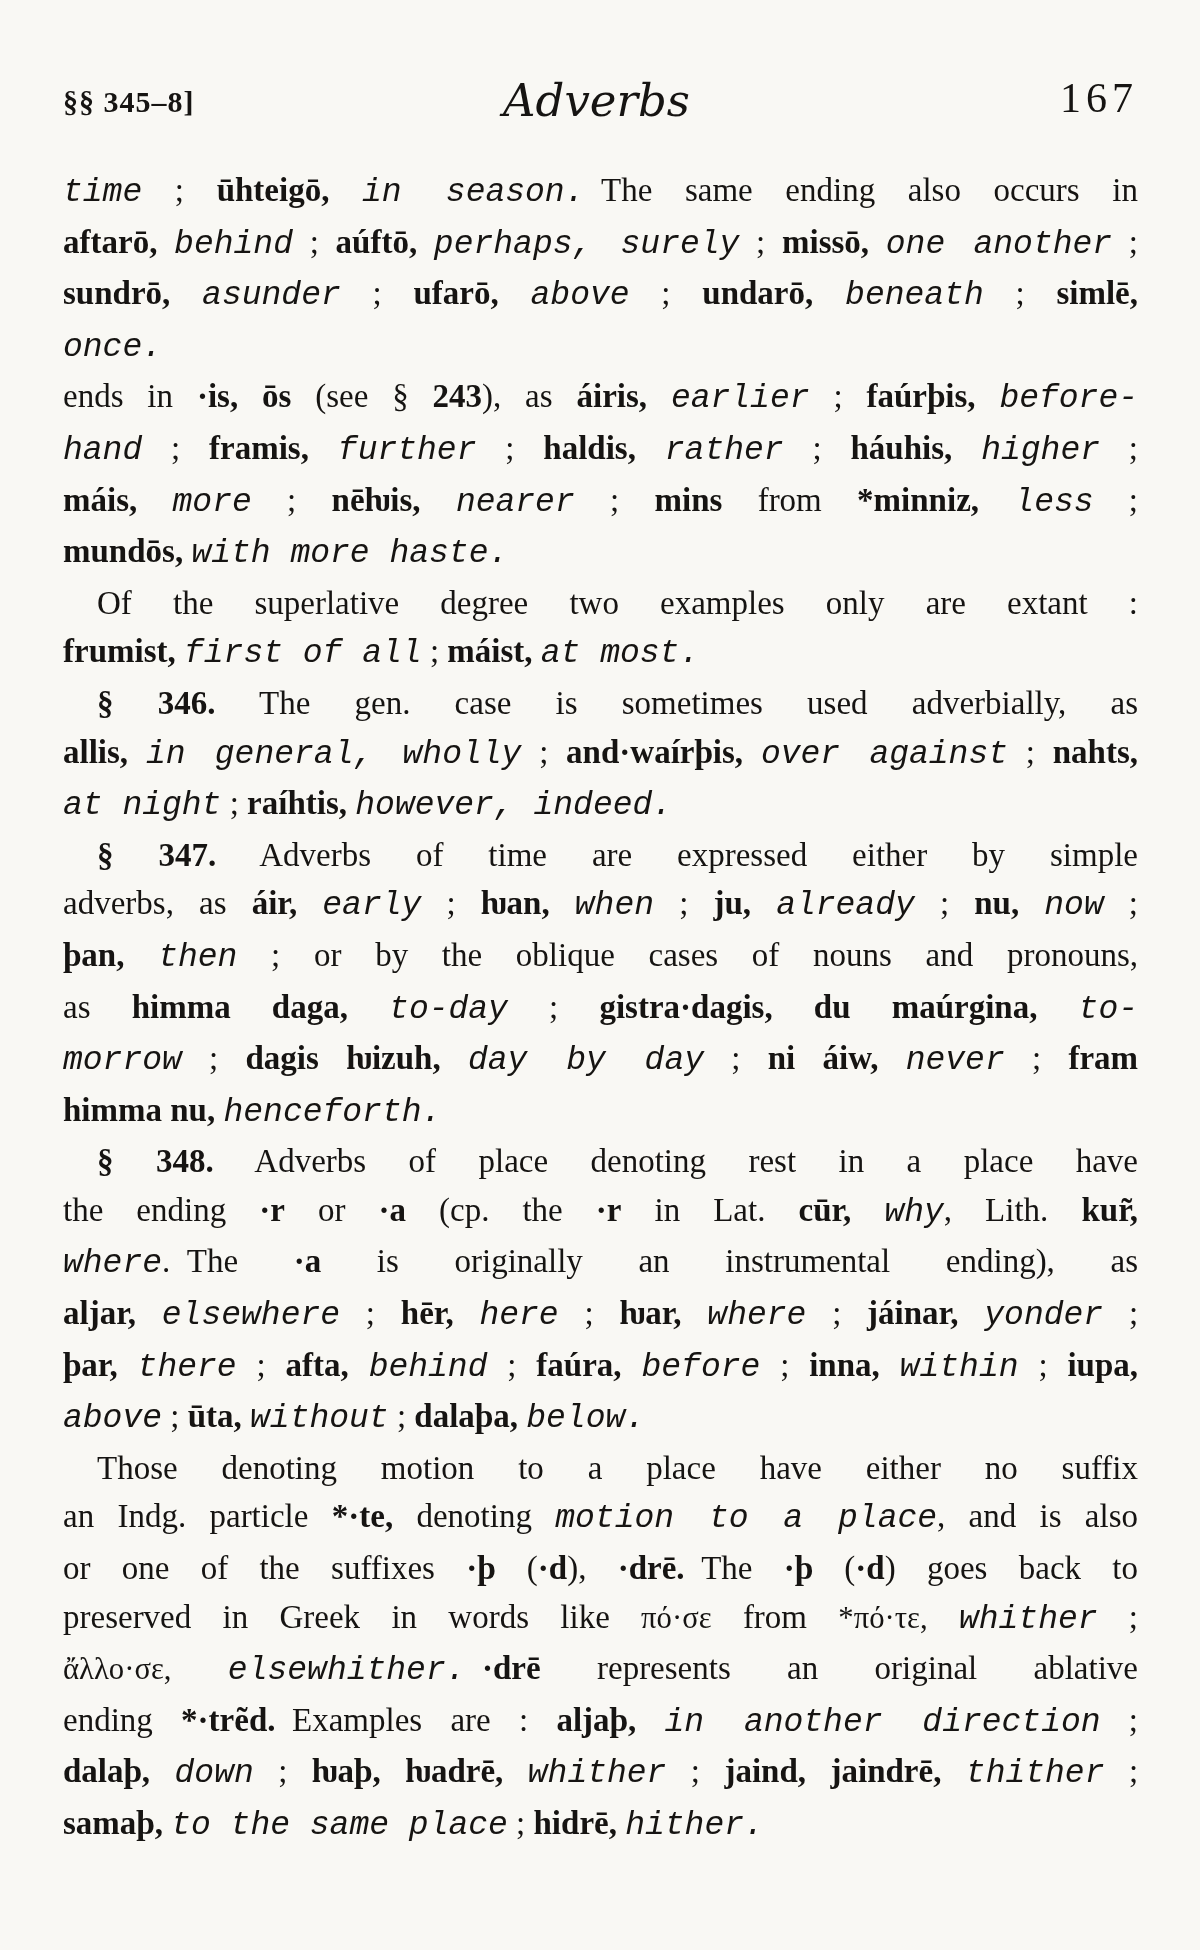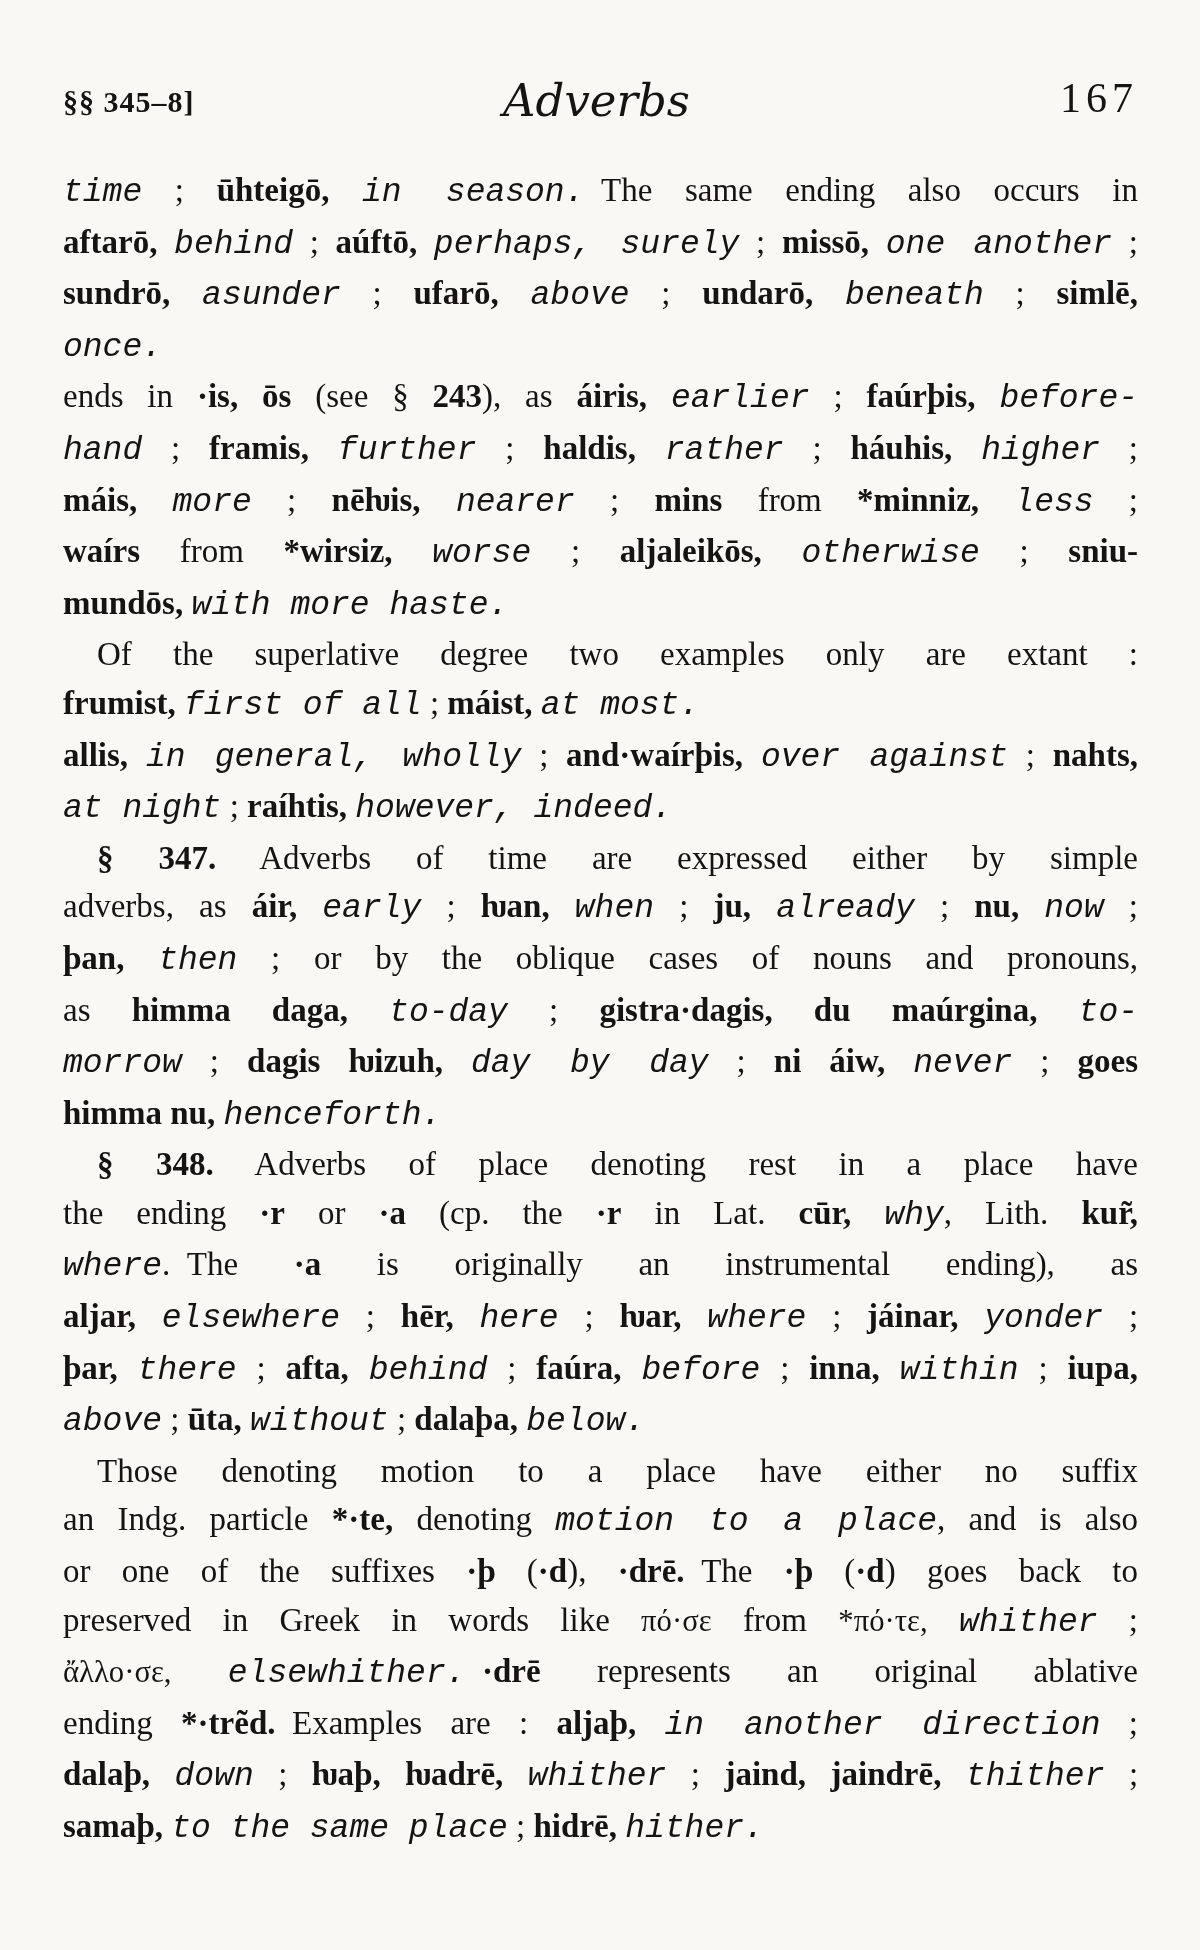--- a/index.html
+++ b/index.html
@@ -64,31 +64,31 @@
     <span class="hdr-right">167</span>
   </div>
   <div class="page-body">
       <div class="line"><span class="s-i">time</span><span class="s-r"> ; </span><span class="s-b">ūhteigō,</span><span class="s-r"> </span><span class="s-i">in season.</span><span class="s-r"> The same ending also occurs in</span></div>
       <div class="line"><span class="s-b">aftarō,</span><span class="s-r"> </span><span class="s-i">behind</span><span class="s-r"> ; </span><span class="s-b">aúftō,</span><span class="s-r"> </span><span class="s-i">perhaps, surely</span><span class="s-r"> ; </span><span class="s-b">missō,</span><span class="s-r"> </span><span class="s-i">one another</span><span class="s-r"> ;</span></div>
       <div class="line"><span class="s-b">sundrō,</span><span class="s-r"> </span><span class="s-i">asunder</span><span class="s-r"> ; </span><span class="s-b">ufarō,</span><span class="s-r"> </span><span class="s-i">above</span><span class="s-r"> ; </span><span class="s-b">undarō,</span><span class="s-r"> </span><span class="s-i">beneath</span><span class="s-r"> ; </span><span class="s-b">simlē,</span></div>
       <div class="line last"><span class="s-i">once.</span></div>
       <div class="line"><span class="s-r">ends in </span><span class="s-b">·is, ōs</span><span class="s-r"> (see § </span><span class="s-b">243</span><span class="s-r">), as </span><span class="s-b">áiris,</span><span class="s-r"> </span><span class="s-i">earlier</span><span class="s-r"> ; </span><span class="s-b">faúrþis,</span><span class="s-r"> </span><span class="s-i">before-</span></div>
       <div class="line"><span class="s-i">hand</span><span class="s-r"> ; </span><span class="s-b">framis,</span><span class="s-r"> </span><span class="s-i">further</span><span class="s-r"> ; </span><span class="s-b">haldis,</span><span class="s-r"> </span><span class="s-i">rather</span><span class="s-r"> ; </span><span class="s-b">háuhis,</span><span class="s-r"> </span><span class="s-i">higher</span><span class="s-r"> ;</span></div>
       <div class="line"><span class="s-b">máis,</span><span class="s-r"> </span><span class="s-i">more</span><span class="s-r"> ; </span><span class="s-b">nēƕis,</span><span class="s-r"> </span><span class="s-i">nearer</span><span class="s-r"> ; </span><span class="s-b">mins</span><span class="s-r"> from </span><span class="s-b">*minniz,</span><span class="s-r"> </span><span class="s-i">less</span><span class="s-r"> ;</span></div>
-      <div class="line"><span class="s-b">waírs</span><span class="s-r"> from </span><span class="s-b">*wirsiz,</span><span class="s-r"> </span><span class="s-i">worse</span><span class="s-r"> ; </span><span class="s-b">aljaleikōs,</span><span class="s-r"> </span><span class="s-i">otherwise</span><span class="s-r"> ; </span><span class="s-b">sniu-</span></div>
       <div class="line last"><span class="s-b">mundōs,</span><span class="s-r"> </span><span class="s-i">with more haste.</span></div>
       <div class="line indent"><span class="s-r">Of the superlative degree two examples only are extant :</span></div>
       <div class="line last"><span class="s-b">frumist,</span><span class="s-r"> </span><span class="s-i">first of all</span><span class="s-r"> ; </span><span class="s-b">máist,</span><span class="s-r"> </span><span class="s-i">at most.</span></div>
+      <div class="line indent"><span class="s-b">§ 346.</span><span class="s-r"> The gen. case is sometimes used adverbially, as</span></div>
       <div class="line"><span class="s-b">allis,</span><span class="s-r"> </span><span class="s-i">in general, wholly</span><span class="s-r"> ; </span><span class="s-b">and·waírþis,</span><span class="s-r"> </span><span class="s-i">over against</span><span class="s-r"> ; </span><span class="s-b">nahts,</span></div>
       <div class="line last"><span class="s-i">at night</span><span class="s-r"> ; </span><span class="s-b">raíhtis,</span><span class="s-r"> </span><span class="s-i">however, indeed.</span></div>
       <div class="line indent"><span class="s-b">§ 347.</span><span class="s-r"> Adverbs of time are expressed either by simple</span></div>
       <div class="line"><span class="s-r">adverbs, as </span><span class="s-b">áir,</span><span class="s-r"> </span><span class="s-i">early</span><span class="s-r"> ; </span><span class="s-b">ƕan,</span><span class="s-r"> </span><span class="s-i">when</span><span class="s-r"> ; </span><span class="s-b">ju,</span><span class="s-r"> </span><span class="s-i">already</span><span class="s-r"> ; </span><span class="s-b">nu,</span><span class="s-r"> </span><span class="s-i">now</span><span class="s-r"> ;</span></div>
       <div class="line"><span class="s-b">þan,</span><span class="s-r"> </span><span class="s-i">then</span><span class="s-r"> ; or by the oblique cases of nouns and pronouns,</span></div>
       <div class="line"><span class="s-r">as </span><span class="s-b">himma daga,</span><span class="s-r"> </span><span class="s-i">to-day</span><span class="s-r"> ; </span><span class="s-b">gistra·dagis, du maúrgina,</span><span class="s-r"> </span><span class="s-i">to-</span></div>
-      <div class="line"><span class="s-i">morrow</span><span class="s-r"> ; </span><span class="s-b">dagis ƕizuh,</span><span class="s-r"> </span><span class="s-i">day by day</span><span class="s-r"> ; </span><span class="s-b">ni áiw,</span><span class="s-r"> </span><span class="s-i">never</span><span class="s-r"> ; </span><span class="s-b">goes</span></div>
+      <div class="line"><span class="s-i">morrow</span><span class="s-r"> ; </span><span class="s-b">dagis ƕizuh,</span><span class="s-r"> </span><span class="s-i">day by day</span><span class="s-r"> ; </span><span class="s-b">ni áiw,</span><span class="s-r"> </span><span class="s-i">never</span><span class="s-r"> ; </span><span class="s-b">fram</span></div>
       <div class="line last"><span class="s-b">himma nu,</span><span class="s-r"> </span><span class="s-i">henceforth.</span></div>
       <div class="line indent"><span class="s-b">§ 348.</span><span class="s-r"> Adverbs of place denoting rest in a place have</span></div>
       <div class="line"><span class="s-r">the ending </span><span class="s-b">·r</span><span class="s-r"> or </span><span class="s-b">·a</span><span class="s-r"> (cp. the </span><span class="s-b">·r</span><span class="s-r"> in Lat. </span><span class="s-b">cūr,</span><span class="s-r"> </span><span class="s-i">why</span><span class="s-r">, Lith. </span><span class="s-b">kur̃,</span></div>
       <div class="line"><span class="s-i">where</span><span class="s-r">. The </span><span class="s-b">·a</span><span class="s-r"> is originally an instrumental ending), as</span></div>
       <div class="line"><span class="s-b">aljar,</span><span class="s-r"> </span><span class="s-i">elsewhere</span><span class="s-r"> ; </span><span class="s-b">hēr,</span><span class="s-r"> </span><span class="s-i">here</span><span class="s-r"> ; </span><span class="s-b">ƕar,</span><span class="s-r"> </span><span class="s-i">where</span><span class="s-r"> ; </span><span class="s-b">jáinar,</span><span class="s-r"> </span><span class="s-i">yonder</span><span class="s-r"> ;</span></div>
       <div class="line"><span class="s-b">þar,</span><span class="s-r"> </span><span class="s-i">there</span><span class="s-r"> ; </span><span class="s-b">afta,</span><span class="s-r"> </span><span class="s-i">behind</span><span class="s-r"> ; </span><span class="s-b">faúra,</span><span class="s-r"> </span><span class="s-i">before</span><span class="s-r"> ; </span><span class="s-b">inna,</span><span class="s-r"> </span><span class="s-i">within</span><span class="s-r"> ; </span><span class="s-b">iupa,</span></div>
       <div class="line last"><span class="s-i">above</span><span class="s-r"> ; </span><span class="s-b">ūta,</span><span class="s-r"> </span><span class="s-i">without</span><span class="s-r"> ; </span><span class="s-b">dalaþa,</span><span class="s-r"> </span><span class="s-i">below.</span></div>
       <div class="line indent"><span class="s-r">Those denoting motion to a place have either no suffix</span></div>
       <div class="line"><span class="s-r">an Indg. particle </span><span class="s-b">*·te,</span><span class="s-r"> denoting </span><span class="s-i">motion to a place</span><span class="s-r">, and is also</span></div>
       <div class="line"><span class="s-r">or one of the suffixes </span><span class="s-b">·þ</span><span class="s-r"> (</span><span class="s-b">·d</span><span class="s-r">), </span><span class="s-b">·drē.</span><span class="s-r"> The </span><span class="s-b">·þ</span><span class="s-r"> (</span><span class="s-b">·d</span><span class="s-r">) goes back to</span></div>

